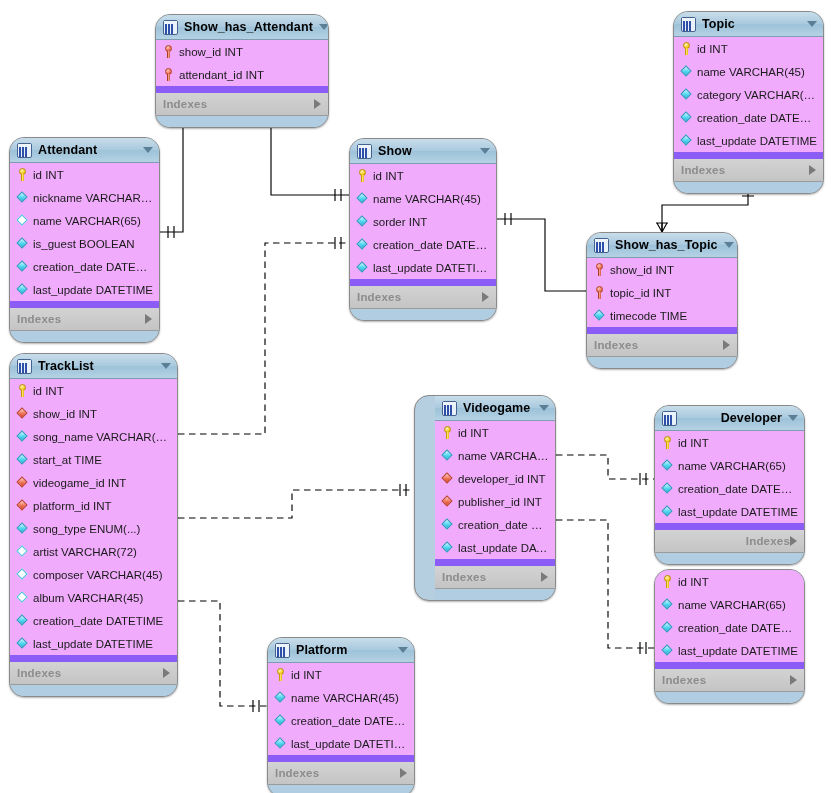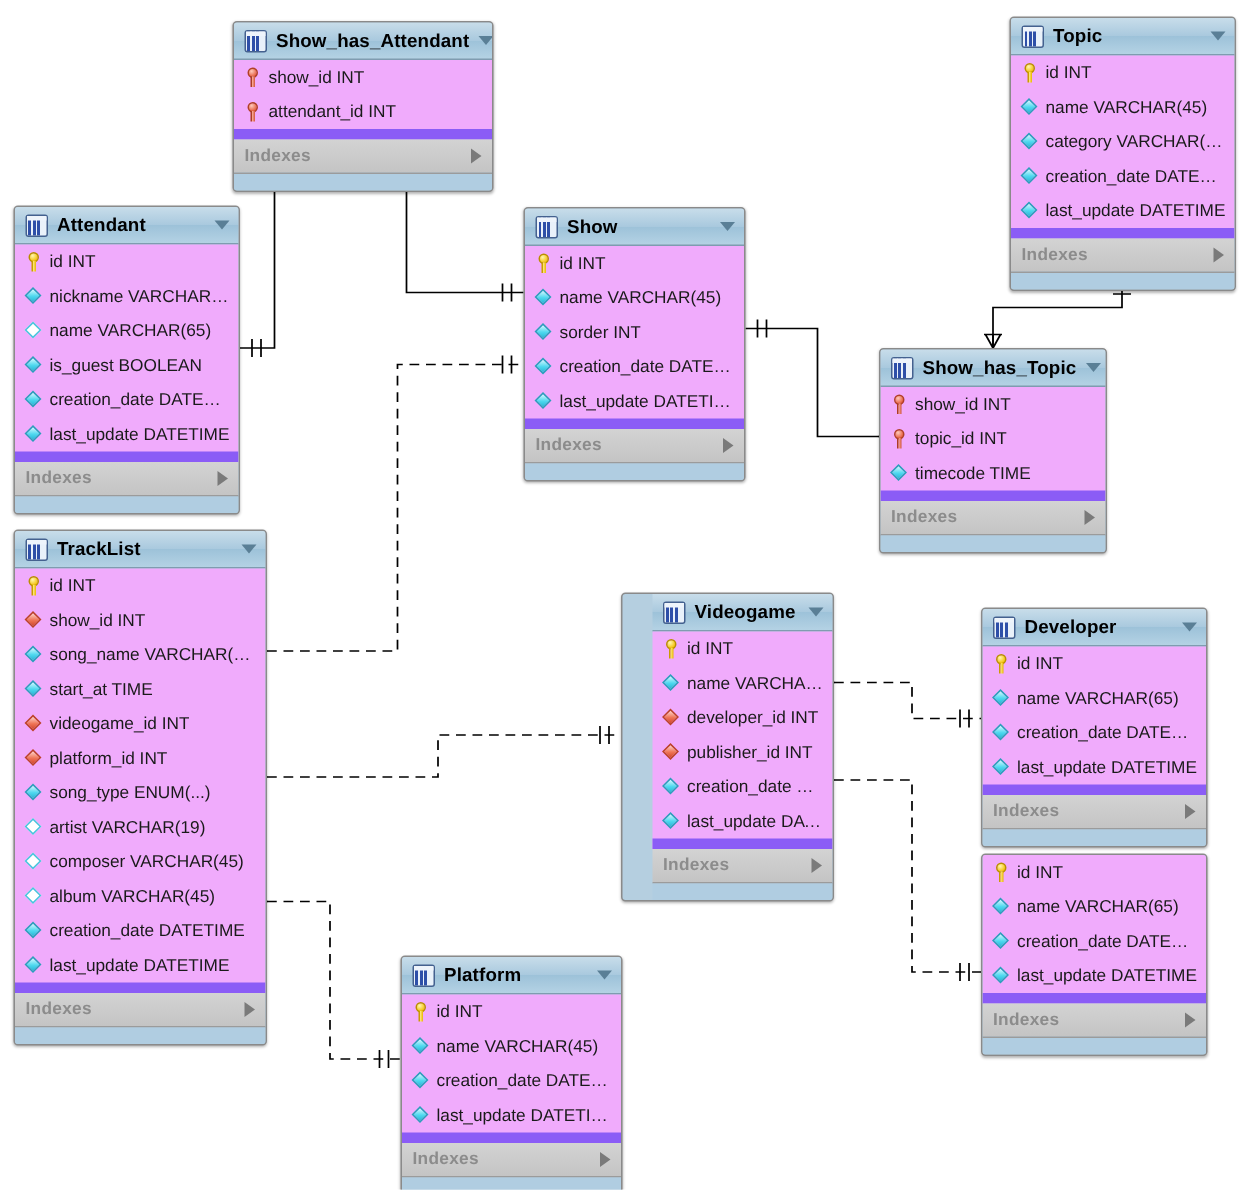--- a/index.html
+++ b/index.html
@@ -9,21 +9,21 @@
     position:relative;overflow:hidden;
     -webkit-font-smoothing:antialiased;
   }
   #canvas{position:absolute;inset:0;}
   svg.links{position:absolute;left:0;top:0;width:831px;height:793px;pointer-events:none;}
 
   
   .tbl{
     position:absolute;
     border:1px solid #8a8a8a;
-    border-radius:3px;
+    border-radius:15px;
     background:#b5cfe0;
     box-shadow:0 1px 2px rgba(0,0,0,.30);
     overflow:hidden;
     box-sizing:border-box;
   }
   .tbl .hdr{
     height:24px;
     display:flex;align-items:center;
     padding:0 6px 0 7px;
     background:linear-gradient(to bottom,#c8ddea 0%,#a9c9de 50%,#9dc2d9 51%,#b4d2e4 100%);
@@ -352,21 +352,21 @@
           <div class="col">
             <span class="gly diar"></span>
             <span class="nm">platform_id INT</span>
           </div>
           <div class="col">
             <span class="gly dia"></span>
             <span class="nm">song_type ENUM(...)</span>
           </div>
           <div class="col">
             <span class="gly diah"></span>
-            <span class="nm">artist VARCHAR(19)</span>
+            <span class="nm">artist VARCHAR(72)</span>
           </div>
           <div class="col">
             <span class="gly diah"></span>
             <span class="nm">composer VARCHAR(45)</span>
           </div>
           <div class="col">
             <span class="gly diah"></span>
             <span class="nm">album VARCHAR(45)</span>
           </div>
           <div class="col">
@@ -415,21 +415,21 @@
             <span class="gly dia"></span>
             <span class="nm">last_update DATETIME</span>
           </div>
         </div>
         <div class="idx">
           <span class="lbl">Indexes</span>
           <span class="tri"></span>
         </div>
         <div class="foot"></div>
       </div>
-      <div class="tbl" style="left: 654px; top: 405px; width: 151px;">
+      <div class="tbl" style="left: 654px; top: 405px; width: 151px; text-align: right;">
         <div class="hdr">
           <span class="ticon"></span>
           <span class="tname">Developer</span>
           <span class="caret"></span>
         </div>
         <div class="body">
           <div class="col">
             <span class="gly pk"></span>
             <span class="nm">id INT</span>
           </div>

